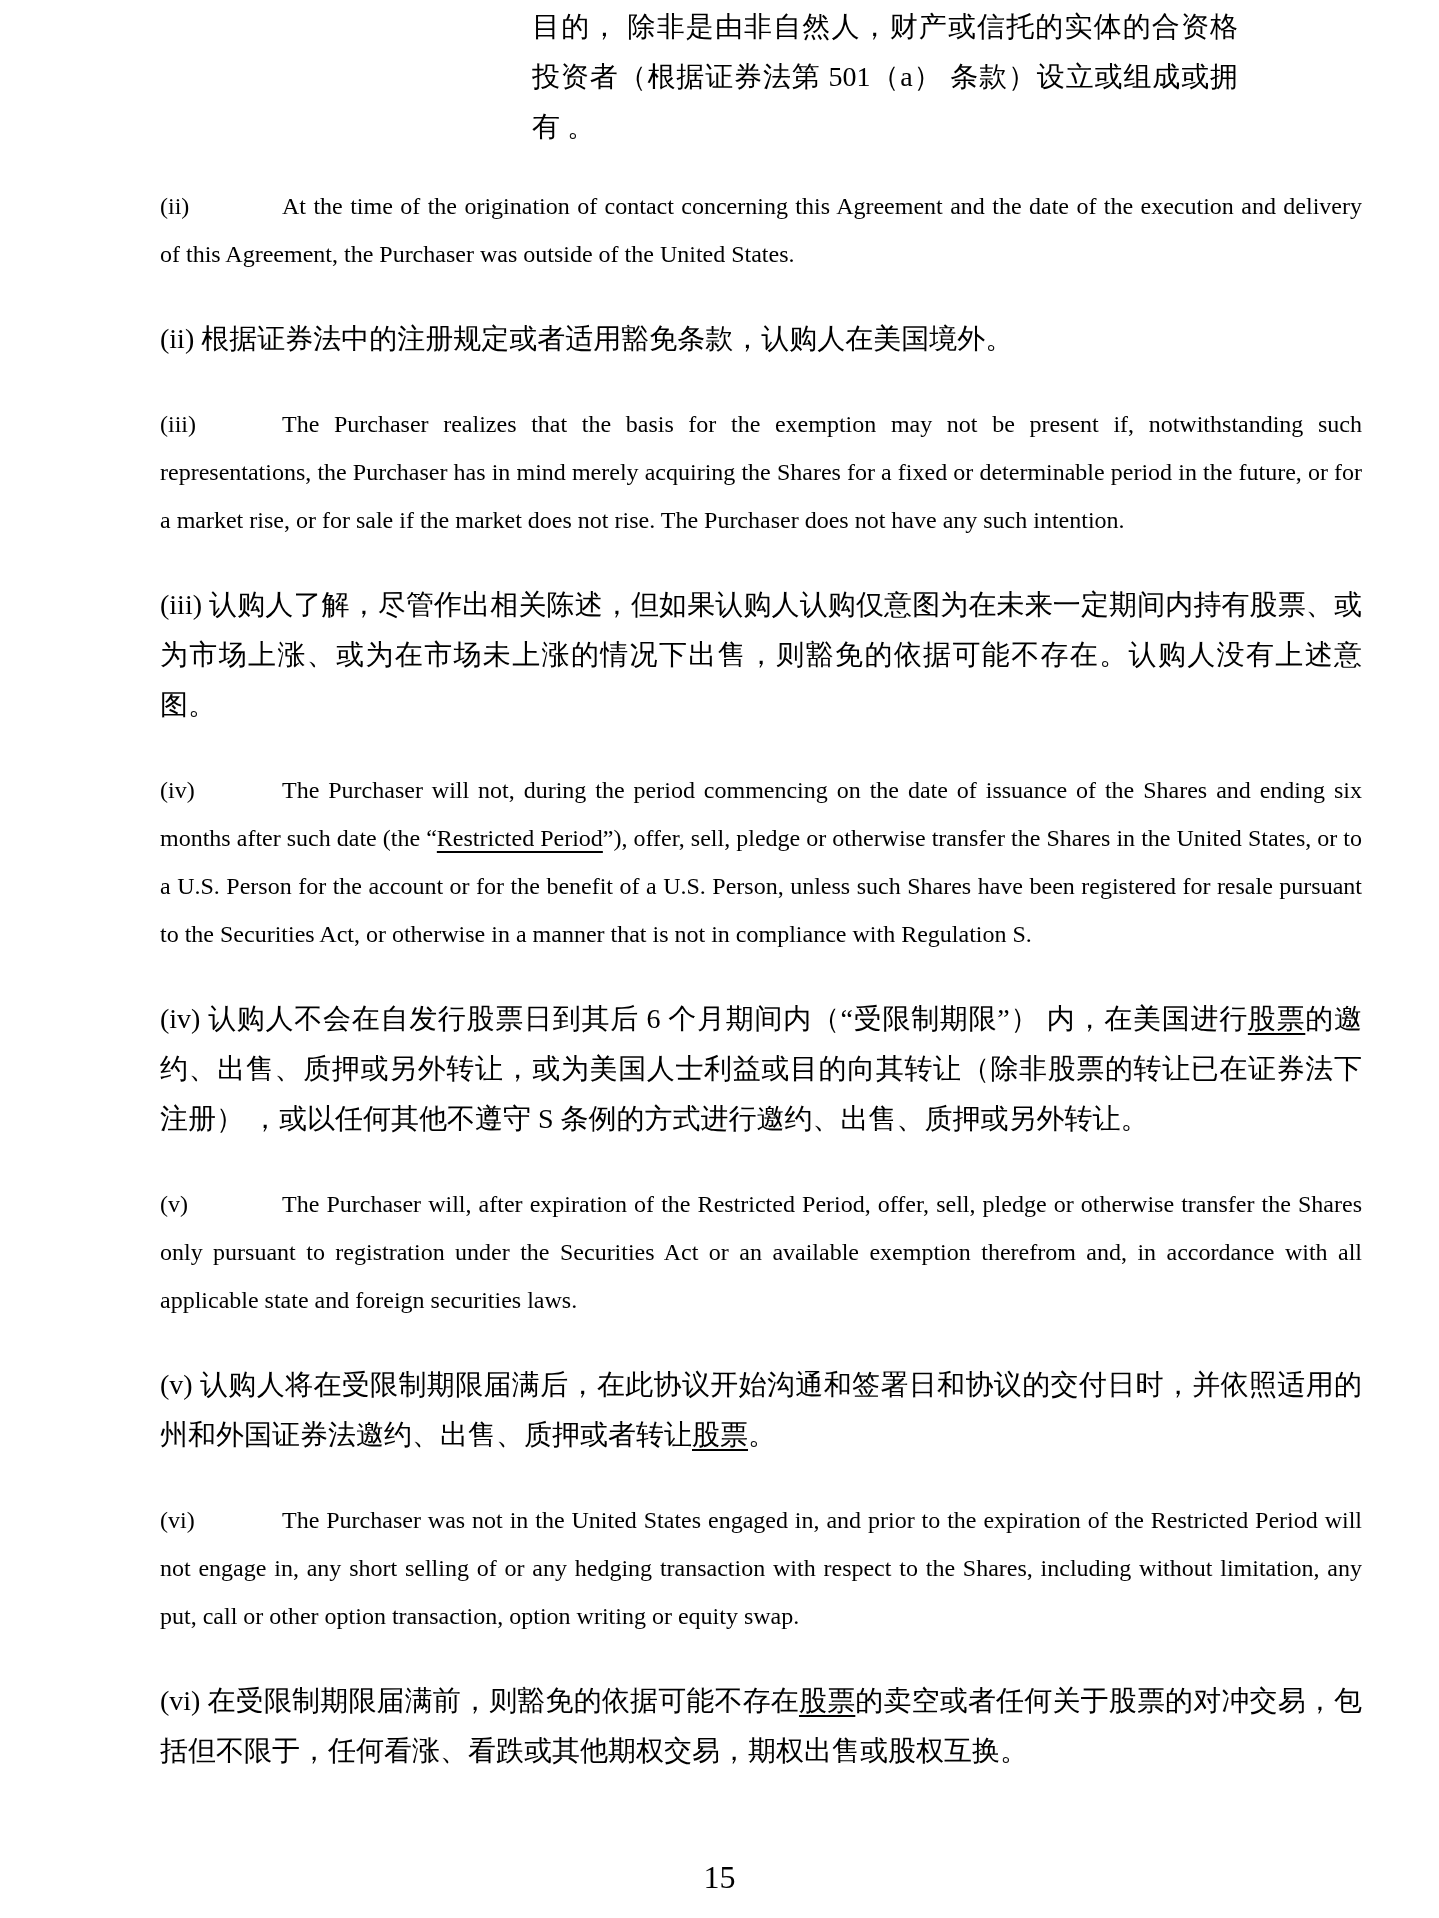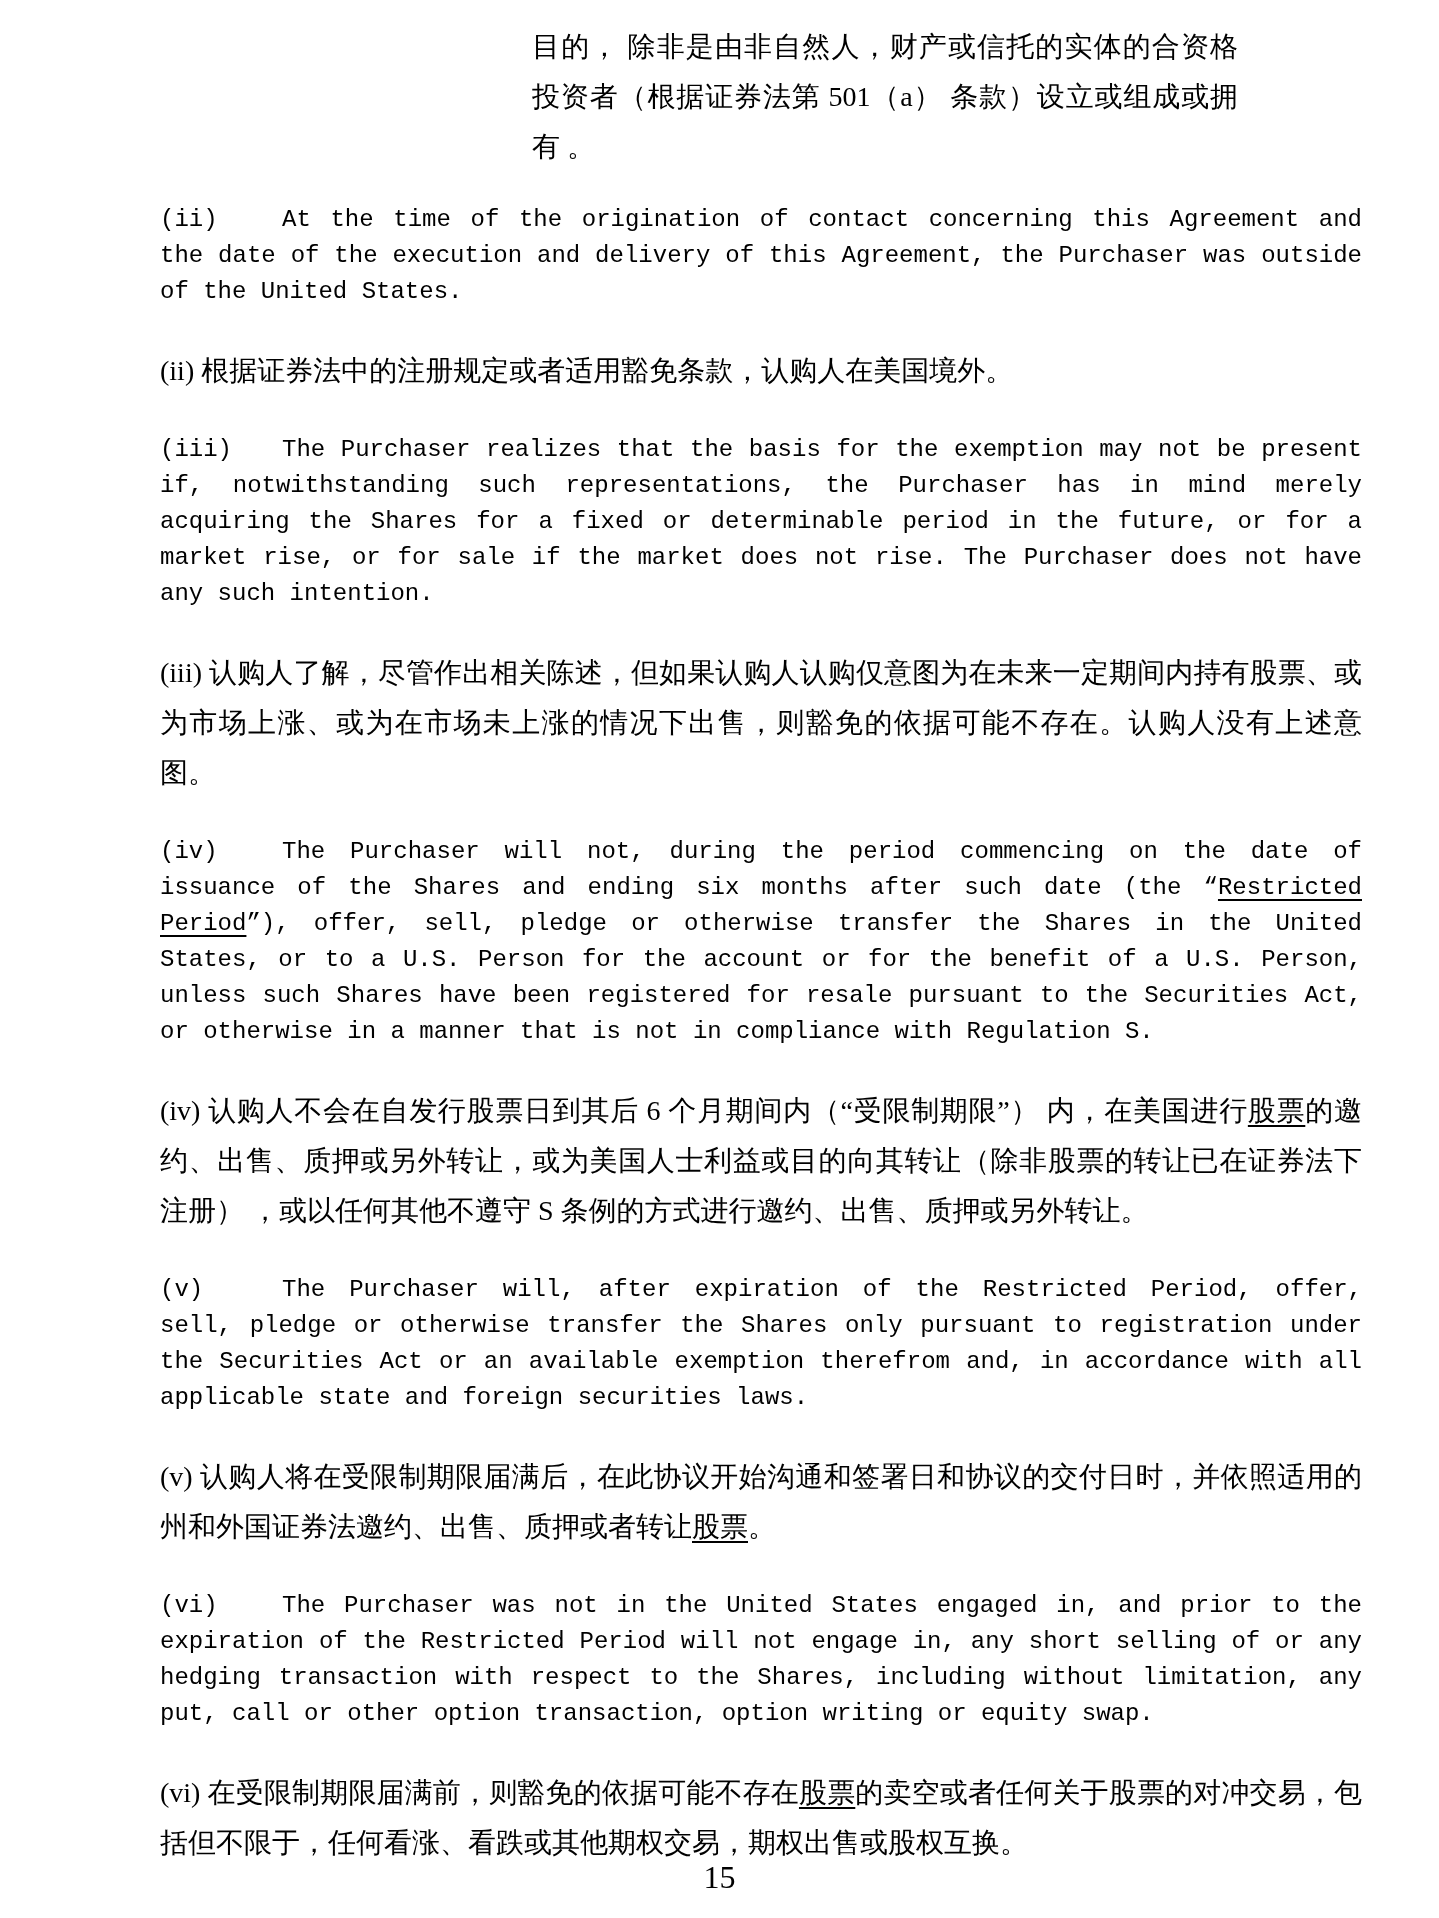--- a/index.html
+++ b/index.html
@@ -11,33 +11,33 @@
     position: relative;
     width: 1439px;
     height: 1918px;
     background: #ffffff;
     color: #000000;
     overflow: hidden;
     box-sizing: border-box;
   }
   .body-col {
     position: absolute;
-    top: 22px;
+    top: 2px;
     left: 160px;
     width: 1202px;
   }
   p.para {
     margin: 0 0 36px 0;
     text-align: justify;
     color: #000000;
   }
   p.en {
-    font-family: Liberation Mono, monospace;
+    font-family: Liberation Serif, serif;
     font-size: 24px;
-    line-height: 36px;
+    line-height: 48px;
   }
   p.zh {
     font-family: "Liberation Serif", "DejaVu Serif", serif;
     font-size: 28px;
     line-height: 50px;
   }
   p.intro {
     margin-left: 372px;
     width: 706px;
     margin-bottom: 30px;

